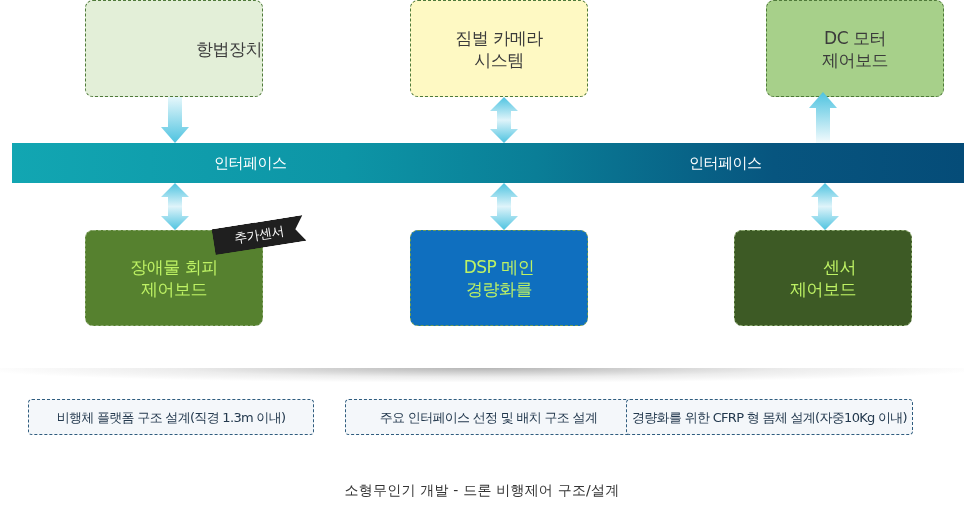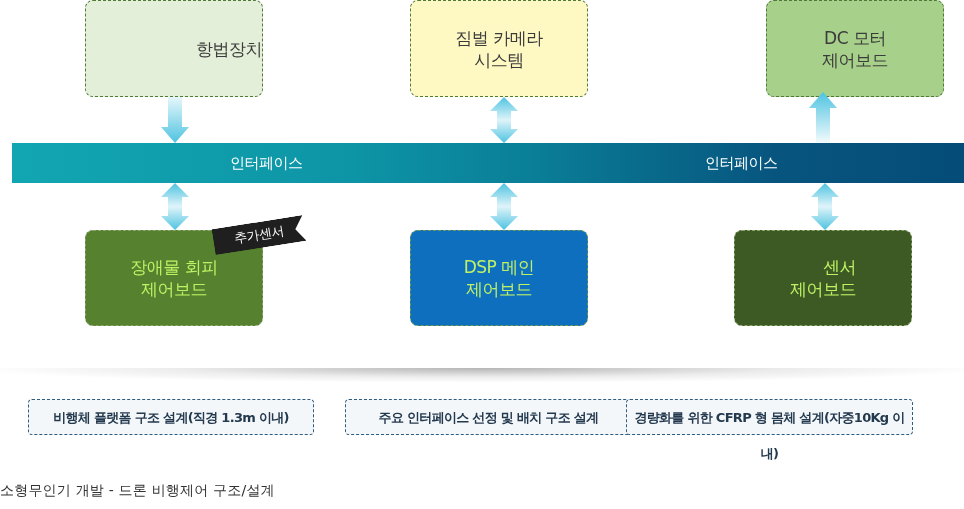--- a/index.html
+++ b/index.html
@@ -17,42 +17,42 @@
   #box-gimbal { left:410px; background:#fef9c3; }
   #box-dc { left:766px; background:#a7d08a; }
 
   #box-obstacle { left:85px; background:#56812f; }
   #box-dsp { left:410px; background:#0f6fbf; border-color:#6d9a55; }
   #box-sensor { left:734px; background:#3d5a25;text-align:right; }
 
   .bus { position:absolute; left:12px; top:143px; width:952px; height:40px;
          background:linear-gradient(90deg,#12a6b2 0%,#0d95a6 35%,#0a7e97 55%,#07557f 80%,#054c78 100%); }
   .bus-label { position:absolute; top:0; height:40px; line-height:40px; color:#ffffff;
-               font-size:15px; letter-spacing:-0.5px;margin-left:16px; }
+               font-size:15px; letter-spacing:-0.5px; }
 
   .arrow { position:absolute; }
 
   .tag { position:absolute; left:213px; top:222px; width:92px; height:26px;
          background:#1f1f1f; color:#ffffff; font-size:13px; line-height:26px;
          text-align:center; transform:rotate(-9deg); letter-spacing:-0.5px;
          clip-path:polygon(0 0, 100% 0, 90% 50%, 100% 100%, 0 100%);
          box-shadow:0 2px 3px rgba(0,0,0,0.3); }
 
   .shadow-line { position:absolute; left:0; top:368px; width:964px; height:14px;
          background:radial-gradient(ellipse at center top, rgba(120,120,120,0.55) 0%, rgba(180,180,180,0.25) 45%, rgba(255,255,255,0) 75%); }
 
   .spec { position:absolute; top:399px; height:36px; border:1px dashed #2f5c7e;
           border-radius:4px; background:#f4f7fa; color:#23394e; font-size:13px;
-          line-height:36px; text-align:center; font-weight:bold; letter-spacing:-0.7px;
+          line-height:36px; text-align:center; font-weight:normal; letter-spacing:-0.7px;
           box-sizing:border-box; }
   #spec-1 { left:28px; width:286px; }
   #spec-2 { left:345px; width:287px; }
   #spec-3 { left:626px; width:287px; }
 
-  .caption { position:absolute; left:0; width:964px; top:482px; 
+  .caption { position:absolute; left:0; width:964px; top:482px; text-align:center;
              font-size:14px; color:#333333; letter-spacing:0.2px; }
 </style>
 </head>
 <body>
 
 <svg width="0" height="0" style="position:absolute">
   <defs>
     <linearGradient id="gdown" x1="0" y1="0" x2="0" y2="1">
       <stop offset="0" stop-color="#e6f7fb"></stop>
       <stop offset="1" stop-color="#4ec3e0"></stop>
@@ -106,21 +106,21 @@
   <path d="M15 0 L29 14 H22 V33 H29 L15 47 L1 33 H8 V14 H1 Z" fill="url(#gboth)"></path>
 </svg>
 
 <div class="box bottom" id="box-obstacle">
   <span>장애물 회피
 제어보드</span>
 </div>
 <div class="tag">추가센서</div>
 <div class="box bottom" id="box-dsp">
   <span>DSP 메인
-제어보드</span>
+경량화를</span>
 </div>
 <div class="box bottom" id="box-sensor">
   <span>센서
 제어보드</span>
 </div>
 
 <div class="shadow-line"></div>
 
 <div class="spec" id="spec-1">비행체 플랫폼 구조 설계(직경 1.3m 이내)</div>
 <div class="spec" id="spec-2">주요 인터페이스 선정 및 배치 구조 설계</div>

